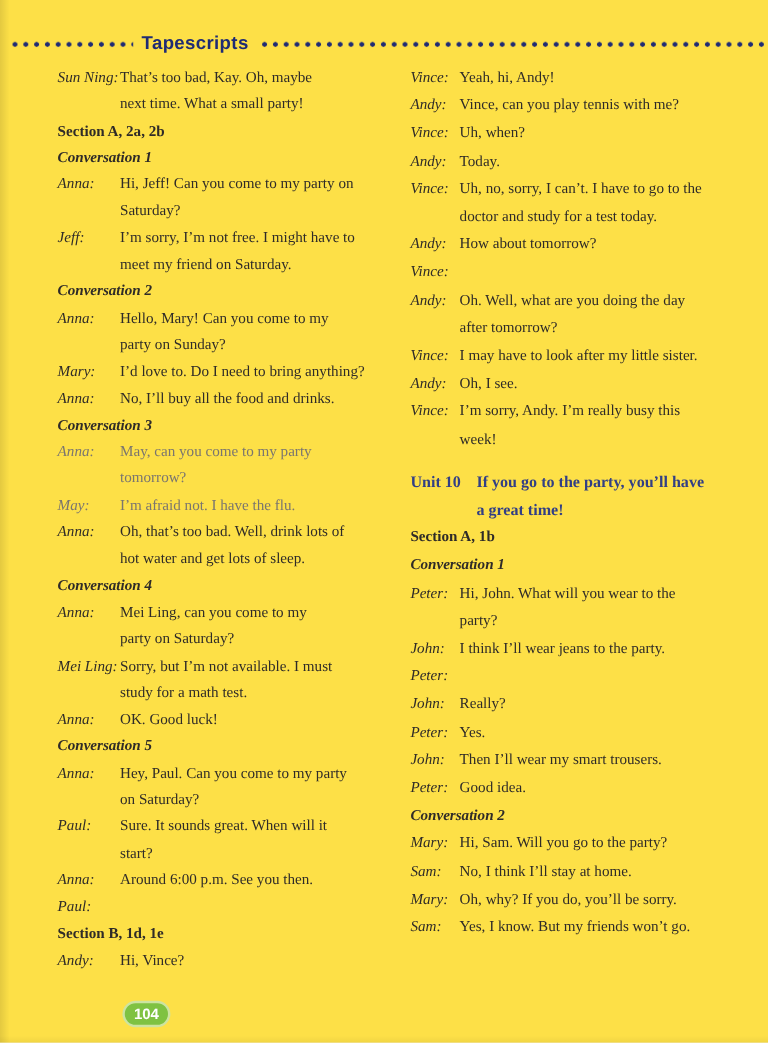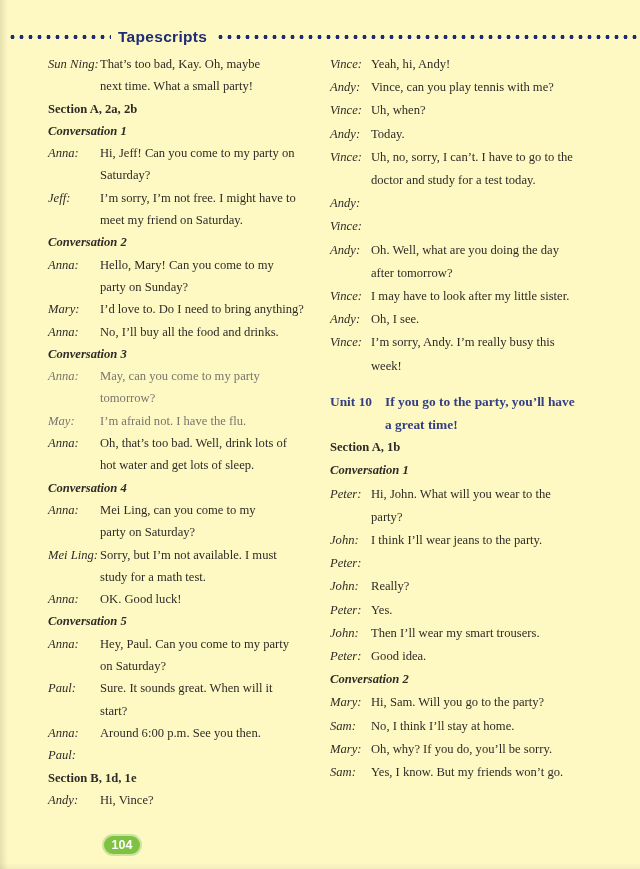--- a/index.html
+++ b/index.html
@@ -1,20 +1,20 @@
 <!DOCTYPE html>
 <html style="--navy: #1f2b74; --unit-navy: #323f85; --green: #7fc242; --green-ring: #cde4a0;"><head>
 <meta charset="utf-8">
 <style>
   html,body{margin:0;padding:0;background:#e9e9e7;}
   .page{
     position:relative;
     width:640px;height:869px;
     margin:0 auto;
-    background:#fef9c3;
+    background:#fde047;
     font-family:"Liberation Serif", serif;
     color:#2f2b28;
     overflow:hidden;
   }
   .page::before{ 
     content:"";position:absolute;left:0;top:0;bottom:0;width:8px;
     background:linear-gradient(to right, rgba(0,0,0,0.10), rgba(0,0,0,0));
     pointer-events:none;
   }
   .page::after{ 
@@ -39,21 +39,21 @@
     font-family:"Liberation Sans", sans-serif;
     font-weight:bold;
     font-size:15.5px;
     letter-spacing:0.3px;
     color:var(--navy,#1f2b74);
     margin:0 9px 0 7px;
     line-height:16px;
   }
   .columns{
     position:absolute;top:53px;left:48px;
-    display:flex;gap:2px;
+    display:flex;gap:14px;
   }
   .col{width:280px;font-size:12.6px;}
   #col-left{line-height:22.3px;}
   #col-right{line-height:23.2px;}
   .row{display:flex;}
   .speaker{font-style:italic;flex:none;}
   #col-left .speaker{width:52px;}
   #col-right .speaker{width:41px;}
   .row.wide .speaker{width:73px;}
   .utterance{flex:1;white-space:pre-line;}
@@ -198,20 +198,21 @@
           <span class="speaker">Andy:</span>
           <span class="utterance">Today.</span>
         </div>
         <div class="row">
           <span class="speaker">Vince:</span>
           <span class="utterance">Uh, no, sorry, I can’t. I have to go to the
 doctor and study for a test today.</span>
         </div>
         <div class="row">
           <span class="speaker">Andy:</span>
+          <span class="utterance">How about tomorrow?</span>
         </div>
         <div class="row">
           <span class="speaker">Vince:</span>
         </div>
         <div class="row">
           <span class="speaker">Andy:</span>
           <span class="utterance">Oh. Well, what are you doing the day
 after tomorrow?</span>
         </div>
         <div class="row">

